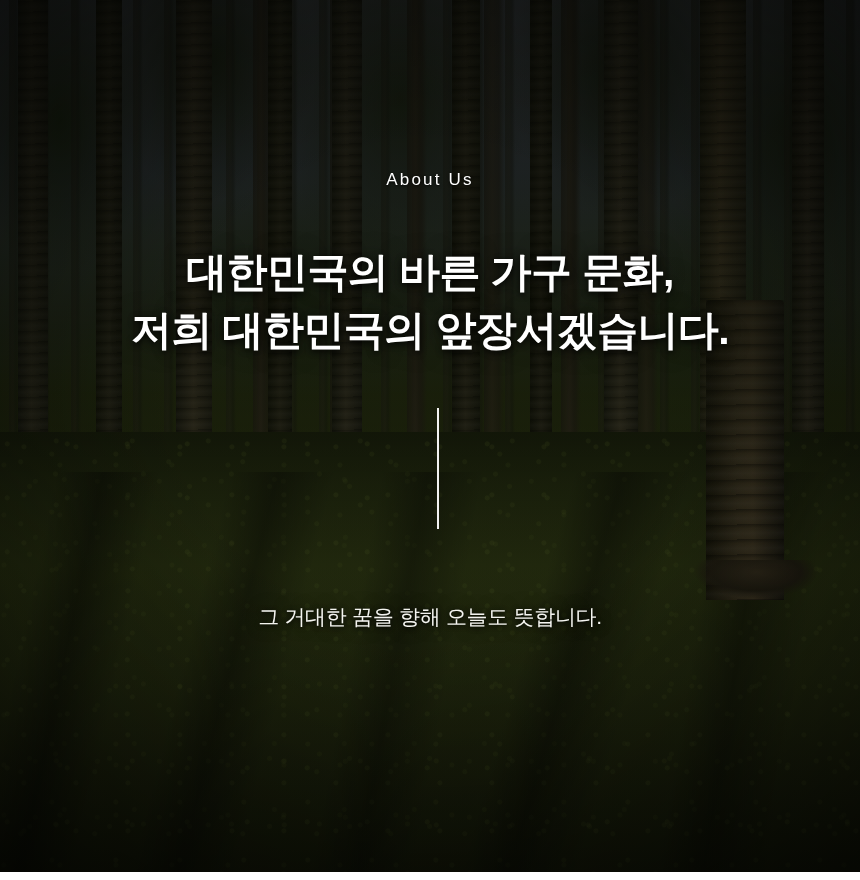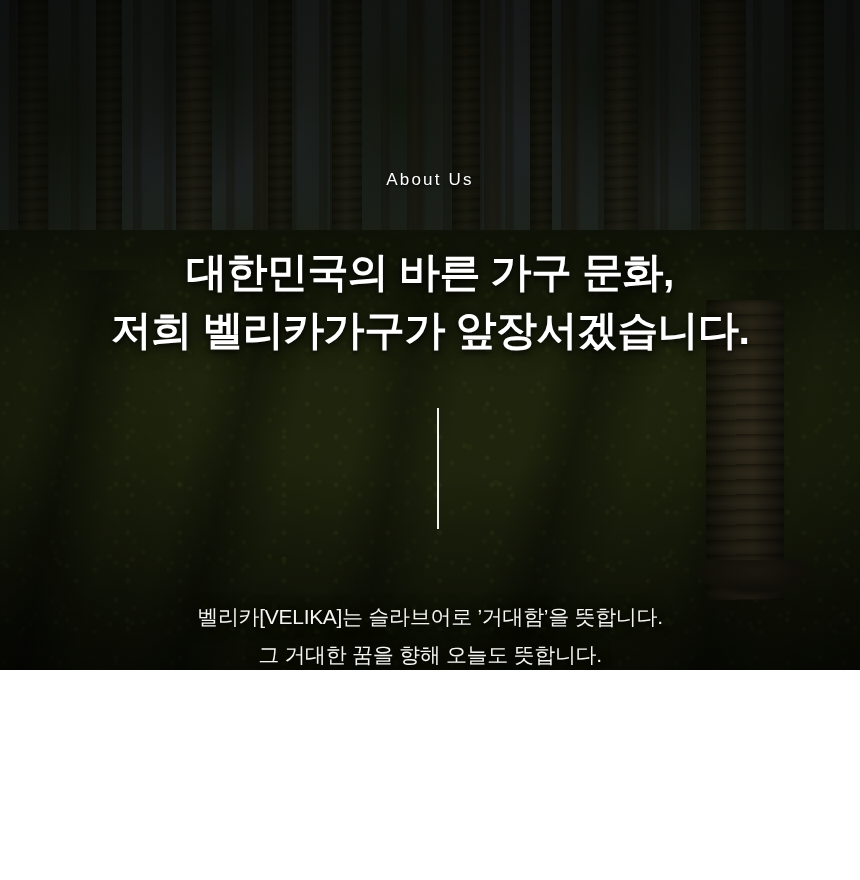--- a/index.html
+++ b/index.html
@@ -9,21 +9,21 @@
     height: 880px;
     background: #ffffff;
     font-family: "Liberation Sans", sans-serif;
     overflow: hidden;
   }
 
   
   .hero {
     position: relative;
     width: 860px;
-    height: 670px;
+    height: 872px;
     overflow: hidden;
     background: #12150a;
   }
 
   
   .photo { position:absolute; inset:0; }
 
   
   .photo-haze {
     position: absolute;
@@ -301,26 +301,25 @@
     <div class="photo-grade"></div>
     <div class="photo-vignette"></div>
   </div>
 
   <div class="content">
 
     <div class="eyebrow">About Us</div>
 
     <h1 class="headline">
       <span class="headline-line">대한민국의 바른 가구 문화,</span>
-      <span class="headline-line">저희 벨리카가구가 앞장서겠습니다.</span>
+      <span class="headline-line">저희 대한민국의 앞장서겠습니다.</span>
     </h1>
 
     <div class="divider"></div>
 
     <p class="body-copy">
-      <span class="body-line">벨리카[VELIKA]는 슬라브어로 ’거대함’을 뜻합니다.</span>
       <span class="body-line">그 거대한 꿈을 향해 오늘도 뜻합니다.</span>
     </p>
 
   </div>
 </div>
 
 <div class="bottom-strip"></div>
 
 </body></html>

